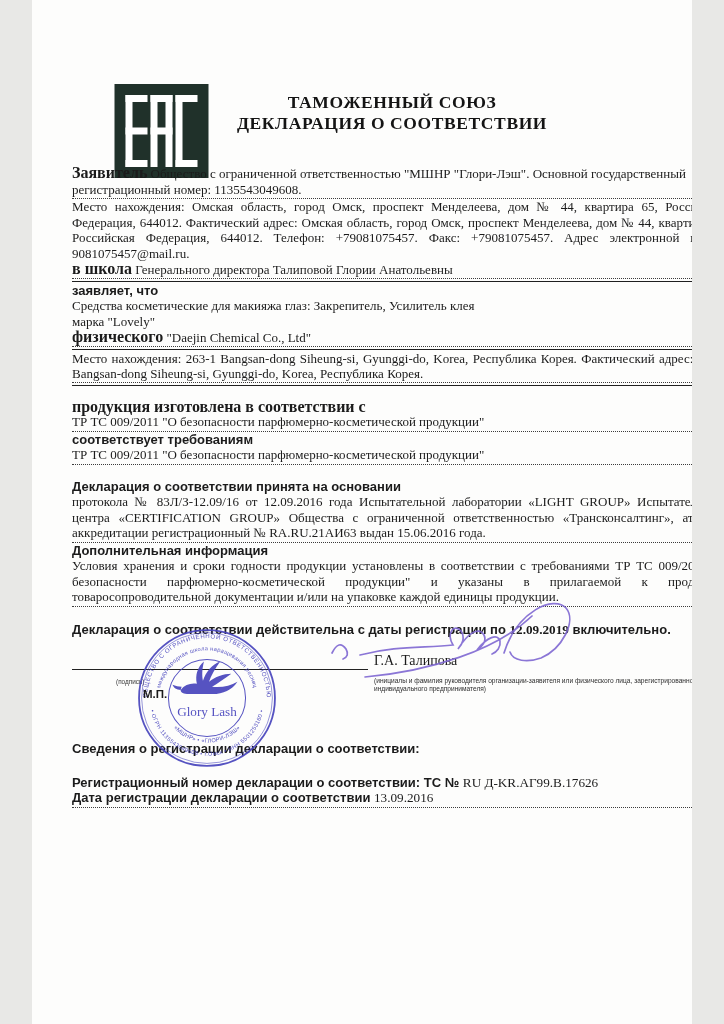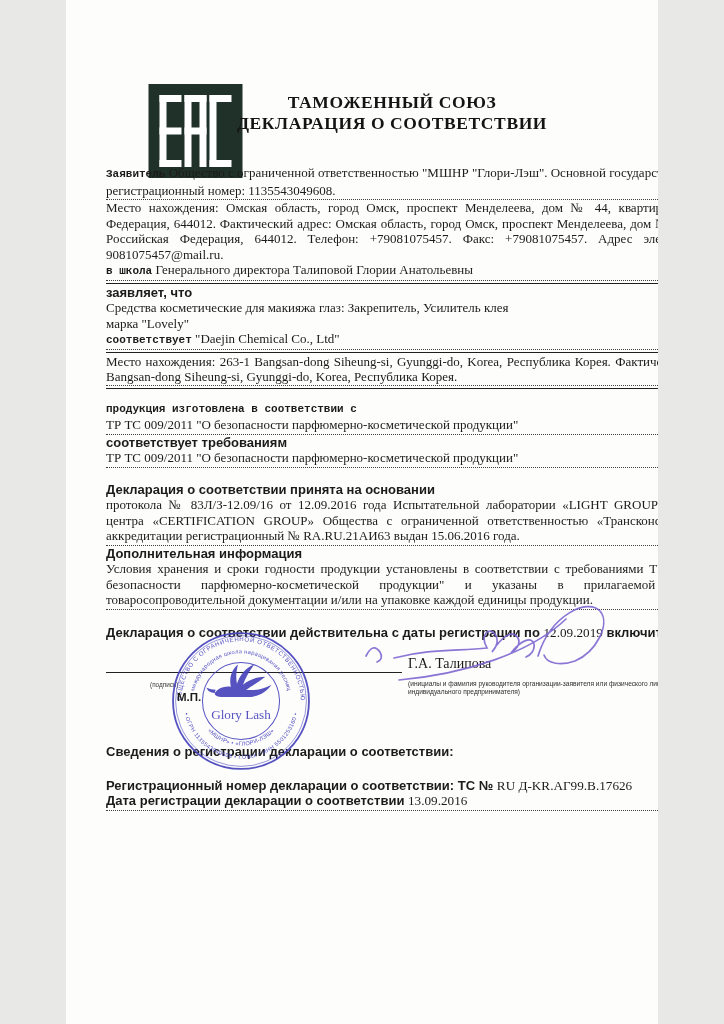--- a/index.html
+++ b/index.html
@@ -1,43 +1,43 @@
 <!DOCTYPE html>
 <html><head>
 <meta charset="utf-8">
 <style>
   html,body{margin:0;padding:0;background:#e8e8e6;}
   .page{
-    position:relative;width:592px;height:1024px;margin:0 auto;
+    position:relative;width:660px;height:1024px;margin:0 auto;
     background:#fdfdfc;overflow:hidden;
     font-family:"Liberation Serif",serif;color:#1b1b1b;
   }
   
   .eac-logo{position:absolute;left:82px;top:84px;width:95px;height:94px;}
   .doc-title{
     position:absolute;left:130px;right:70px;top:92px;text-align:center;
     font-family:"Liberation Serif",serif;font-weight:bold;
     font-size:17.5px;line-height:21px;letter-spacing:.6px;color:#141414;
   }
   
   .content{position:absolute;left:40px;top:165px;width:656px;
     font-size:13px;line-height:15.5px;}
   p{margin:0;}
-  .lbl{font-family:Liberation Mono, monospace;font-weight:bold;font-size:11px;}
+  .lbl{font-family:Liberation Serif, serif;font-weight:bold;font-size:16px;}
   .sans-b{font-family:"Liberation Sans",sans-serif;font-weight:bold;font-size:13px;}
   .dotted{border-bottom:1px dotted #3c3c3c;padding-bottom:1px;}
   .rule2{height:2px;border-top:1px dotted #3c3c3c;border-bottom:1.7px solid #1f1f1f;margin-bottom:1px;}
   .just{text-align:justify;}.gap12{height:12px;}.gap14{height:14px;}
   
   .code-row{display:flex;align-items:flex-end;margin-top:22px;}
   .code-row .lbl{width:118px;flex:none;}
   .code-val{flex:1;border-bottom:1px dotted #3c3c3c;padding:0 0 1px 2px;}
   
   .validity{margin-top:15px;font-family:"Liberation Sans",sans-serif;font-weight:bold;font-size:13px;}
-  .validity .date{font-family:"Liberation Serif",serif;font-weight:normal;font-size:13.2px;text-align:center;}
+  .validity .date{font-family:"Liberation Serif",serif;font-weight:bold;font-size:13.2px;text-align:center;}
   
   .sig-area{position:relative;height:98px;}
   .sig-line{position:absolute;left:0;top:32px;width:296px;border-bottom:1.4px solid #222;}
   .podpis{position:absolute;left:44px;top:37px;font-family:"Liberation Sans",sans-serif;
     font-size:6.4px;color:#3a3a3a;}
   .sig-name{position:absolute;left:302px;top:16px;font-size:14px;}
   .sig-annot{position:absolute;left:302px;top:40px;width:372px;
     font-family:"Liberation Sans",sans-serif;font-size:6.6px;line-height:8.2px;color:#2e2e2e;}
   .mp{position:absolute;left:71px;top:50px;font-family:"Liberation Sans",sans-serif;
     font-weight:bold;font-size:11.5px;z-index:3;}
@@ -83,21 +83,21 @@
     <p class="dotted"><span class="lbl">Заявитель</span> <span>Общество с ограниченной ответственностью "МШНР "Глори-Лэш".  Основной государственный регистрационный номер: 1135543049608.</span></p>
 
     <p class="just">Место нахождения: Омская область, город Омск, проспект Менделеева, дом № 44, квартира 65, Российская Федерация, 644012. Фактический адрес: Омская область, город Омск, проспект Менделеева, дом № 44, квартира 65, Российская Федерация, 644012. Телефон: +79081075457. Факс: +79081075457. Адрес электронной почты: 9081075457@mail.ru.</p>
 
     <p><span class="lbl">в школа</span> <span>Генерального директора Талиповой Глории Анатольевны</span></p>
     <div class="rule2"></div>
 
     <p class="sans-b">заявляет, что</p>
     <p>Средства косметические для макияжа глаз: Закрепитель, Усилитель клея</p>
     <p>марка "Lovely"</p>
-    <p><span class="lbl">соответствует</span> <span>"Daejin Chemical Co., Ltd"</span></p>
+    <p><span class="lbl">физического</span> <span>"Daejin Chemical Co., Ltd"</span></p>
     <div class="rule2"></div>
 
     <p class="just">Место нахождения: 263-1 Bangsan-dong Siheung-si, Gyunggi-do, Korea, Республика Корея. Фактический адрес: 263-1 Bangsan-dong Siheung-si, Gyunggi-do, Korea, Республика Корея.</p>
     <div class="rule2"></div>
 
     <div class="gap12"></div>
     <p class="lbl">продукция изготовлена в соответствии с</p>
     <p class="dotted">ТР ТС 009/2011 "О безопасности парфюмерно-косметической продукции"</p>
 
     <p class="sans-b">соответствует требованиям</p>

